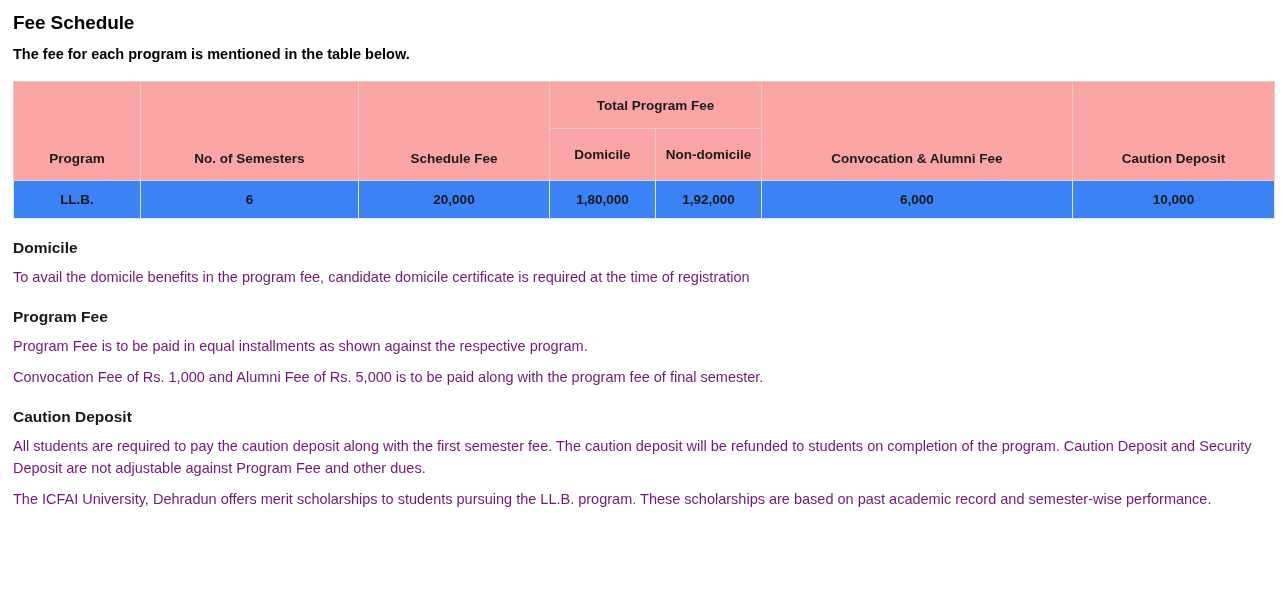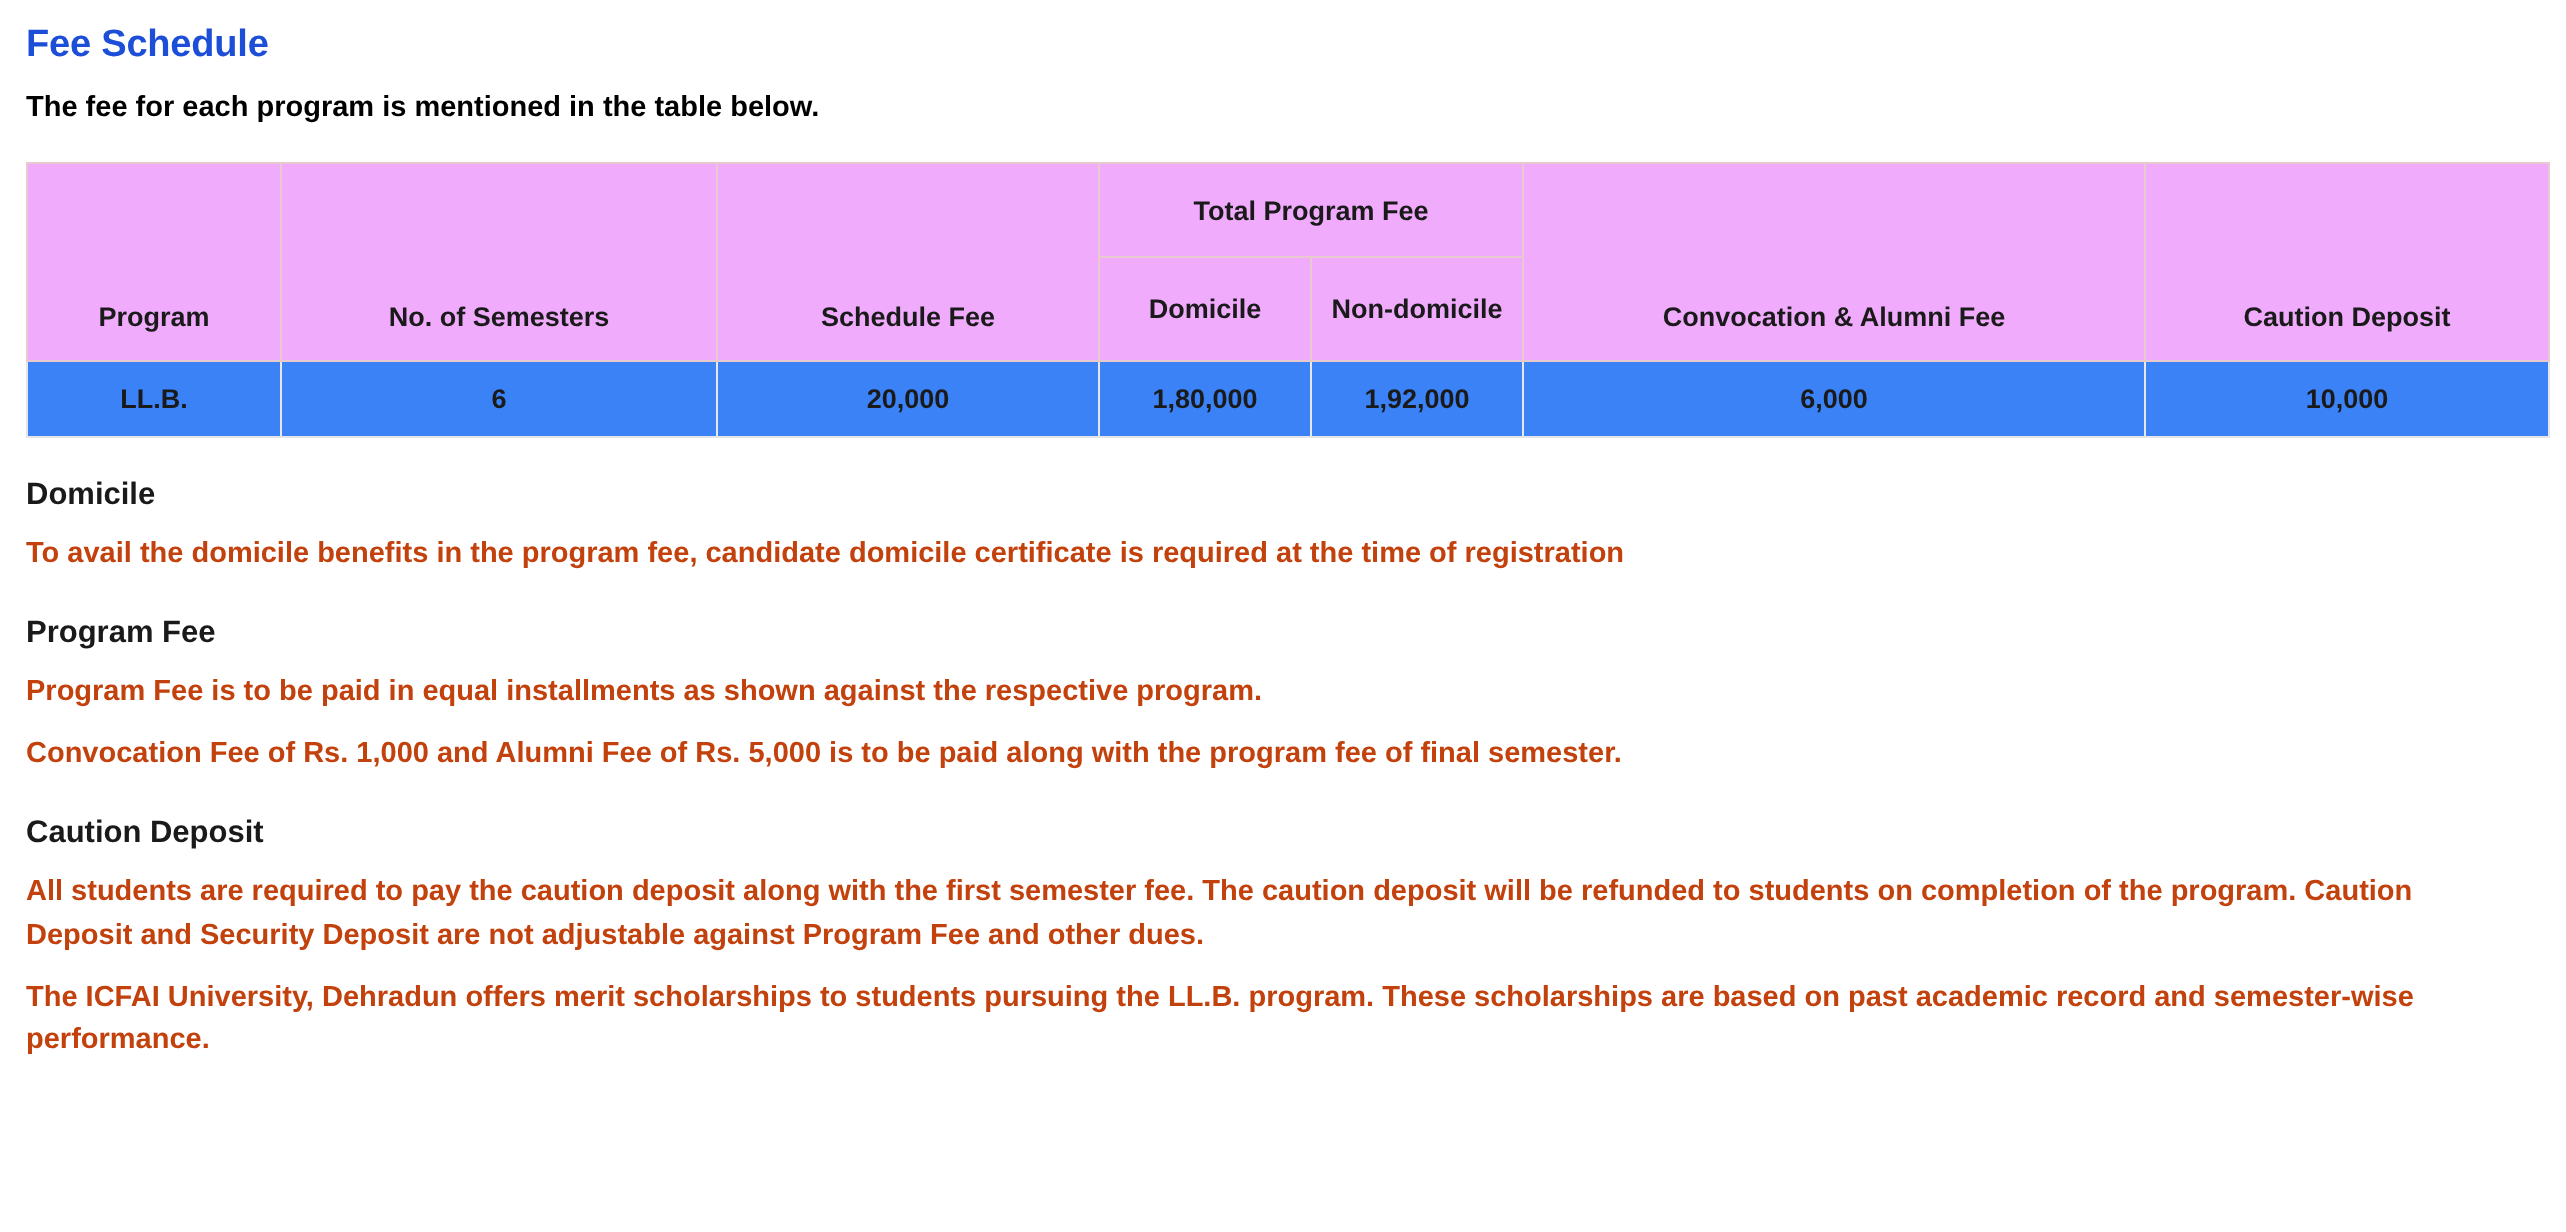--- a/index.html
+++ b/index.html
@@ -12,21 +12,21 @@
     height: 616px;
     font-family: "Liberation Sans", sans-serif;
     color: #222222;
     overflow: hidden;
   }
   .page {
     padding: 0 13px;
     box-sizing: border-box;
   }
   .page-title {
-    color: #1d4ed8;
+    color: #000000;
     font-size: 19px;
     font-weight: bold;
     margin: 0;
     padding-top: 12px;
     letter-spacing: -0.1px;
   }
   .intro {
     font-size: 14.5px;
     font-weight: bold;
     color: #000000;
@@ -44,21 +44,21 @@
   }
   table.fee-table th,
   table.fee-table td {
     border: 1px solid #e3d7da;
     font-size: 13.5px;
     font-weight: bold;
     text-align: center;
     color: #1a1a1a;
   }
   table.fee-table thead th {
-    background: #f0abfc;
+    background: #fca5a5;
     border-color: #e8c9ce;
   }
   th.col-program       { width: 114px; }
   th.col-semesters     { width: 205px; }
   th.col-admission     { width: 178px; }
   th.col-domicile      { width: 115px; }
   th.col-nondomicile   { width: 163px; }
   th.col-convocation   { width: 298px; }
   th.col-caution       { width: 189px; }
 
@@ -90,22 +90,22 @@
   }
   h3.section-head {
     font-size: 15.5px;
     font-weight: bold;
     color: #1a1a1a;
     margin: 0;
     padding-top: 20px;
   }
   p.section-body {
     font-size: 14.5px;
-    font-weight: bold;
-    color: #c2410c;
+    font-weight: normal;
+    color: #701a75;
     margin: 0;
     padding-top: 10px;
     line-height: 1.46;
     max-width: 1250px;
   }
 </style>
 </head>
 <body>
 
 <div class="page">

